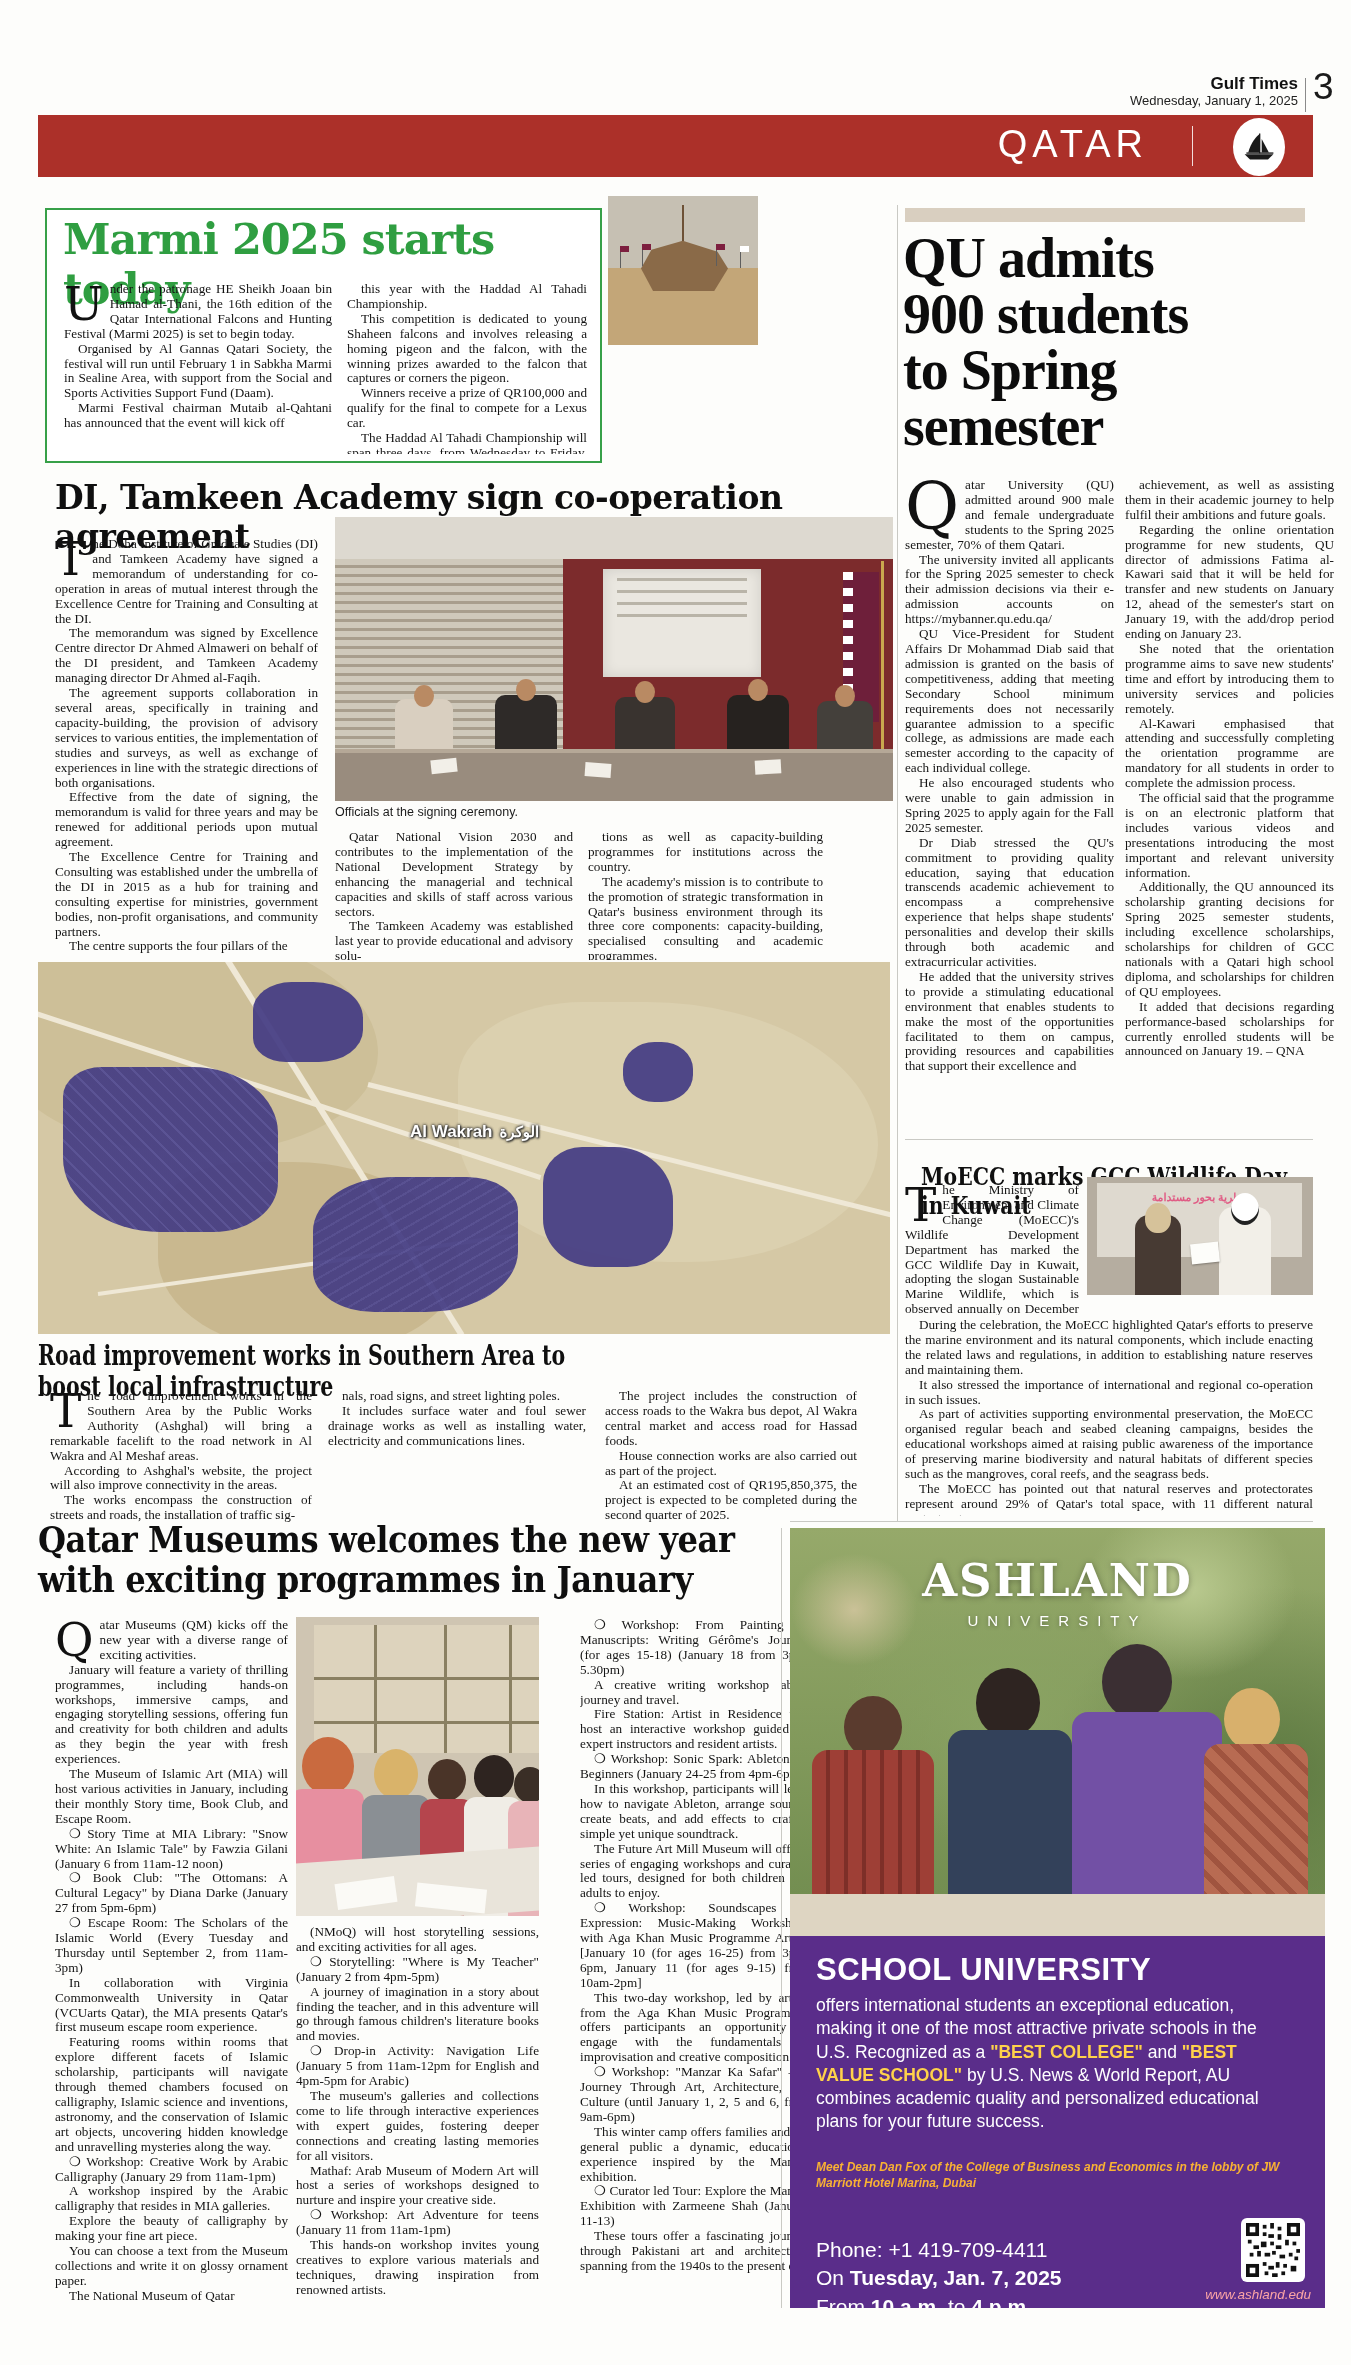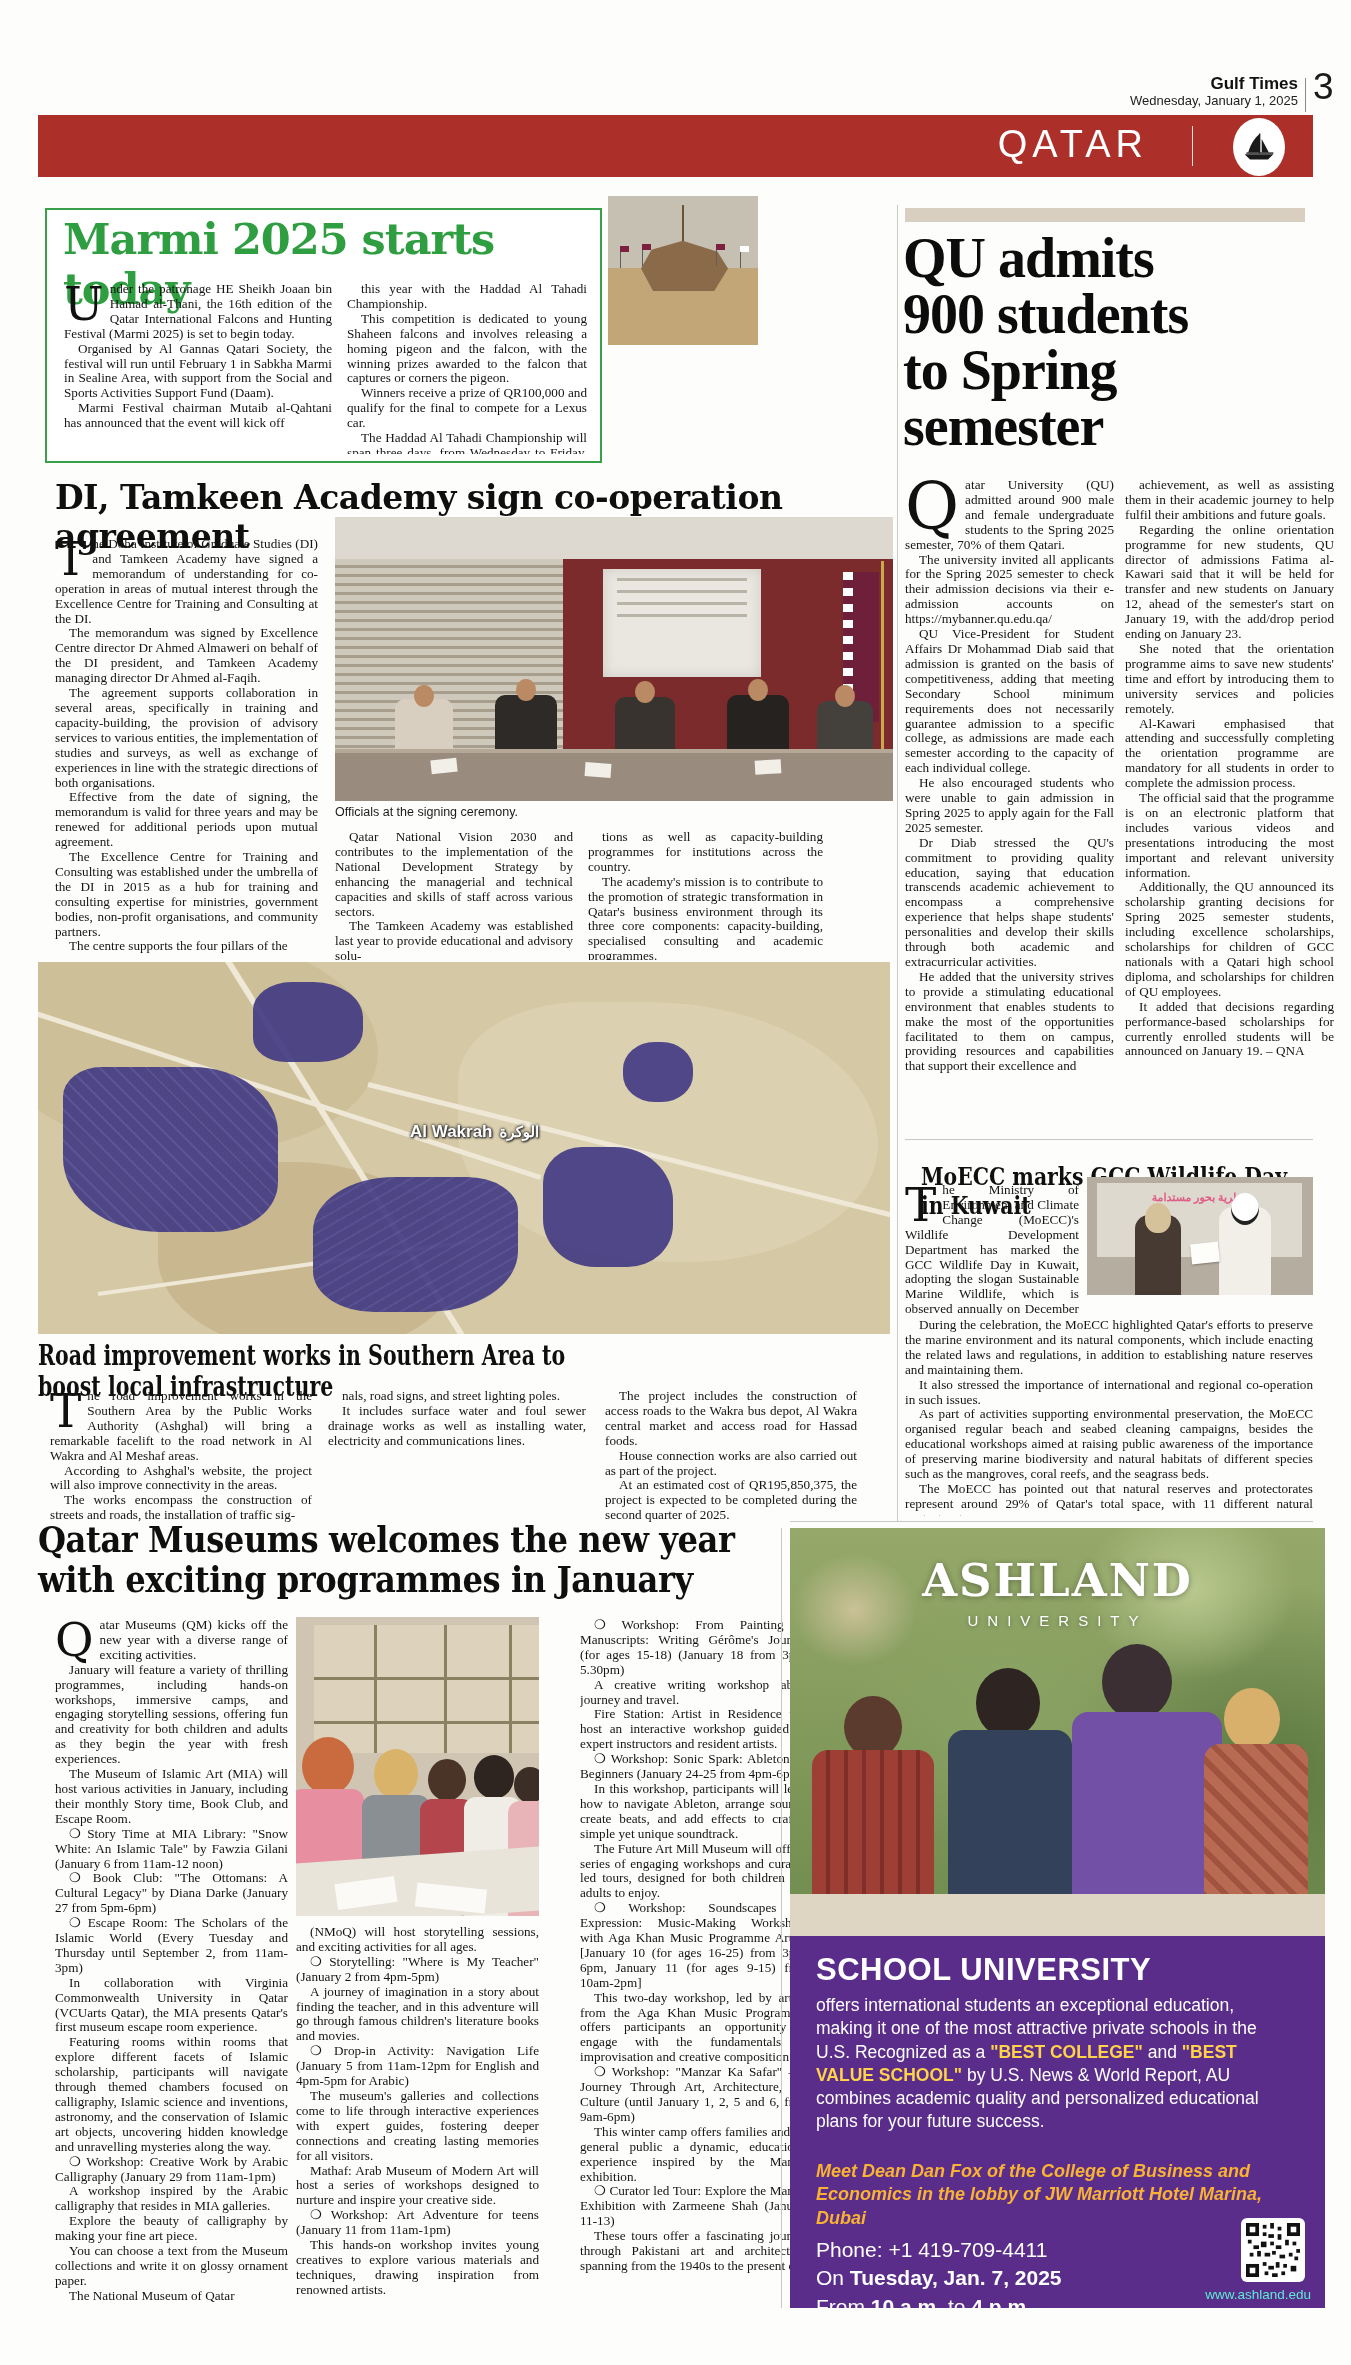--- a/index.html
+++ b/index.html
@@ -124,25 +124,25 @@
       text-shadow:0 1px 4px rgba(0,0,0,.35);}
   .ad-person{position:absolute;border-radius:16px 16px 0 0;}
   .ad-head-c{position:absolute;border-radius:50%;}
   .ad-table{position:absolute;left:0;bottom:0;width:100%;height:42px;background:#ded5c2;}
   .ad-purple{position:absolute;left:0;top:408px;width:100%;height:372px;background:#5a2d8a;
       color:#fff;font-family:"Liberation Sans",sans-serif;}
   .ad-heading{position:absolute;left:26px;top:16px;font-size:31px;font-weight:bold;letter-spacing:.5px;}
   .ad-body{position:absolute;left:26px;top:58px;width:470px;font-size:17.5px;line-height:1.33;}
   .ad-body b{color:#ffd24a;}
   .ad-meet{position:absolute;left:26px;top:224px;width:470px;color:#f9b233;font-weight:bold;
-      font-style:italic;font-size:18px;line-height:1.3;}
+      font-style:italic;font-size:12px;line-height:1.3;}
   .ad-contact{position:absolute;left:26px;top:300px;font-size:21px;line-height:1.35;}
   .ad-qr{position:absolute;right:20px;top:282px;width:64px;height:64px;background:#fff;border-radius:6px;
       display:flex;align-items:center;justify-content:center;}
-  .ad-site{position:absolute;right:14px;bottom:6px;font-size:13.5px;color:#5eead4;}
+  .ad-site{position:absolute;right:14px;bottom:6px;font-style:italic;font-size:13.5px;color:#fca5a5;}
 </style>
 </head>
 <body>
 
 <div class="page">
 
   <div class="mast-title">Gulf Times</div>
   <div class="mast-date">Wednesday, January 1, 2025</div>
   <div class="mast-rule"></div>
   <div class="mast-pagenum">3</div>

